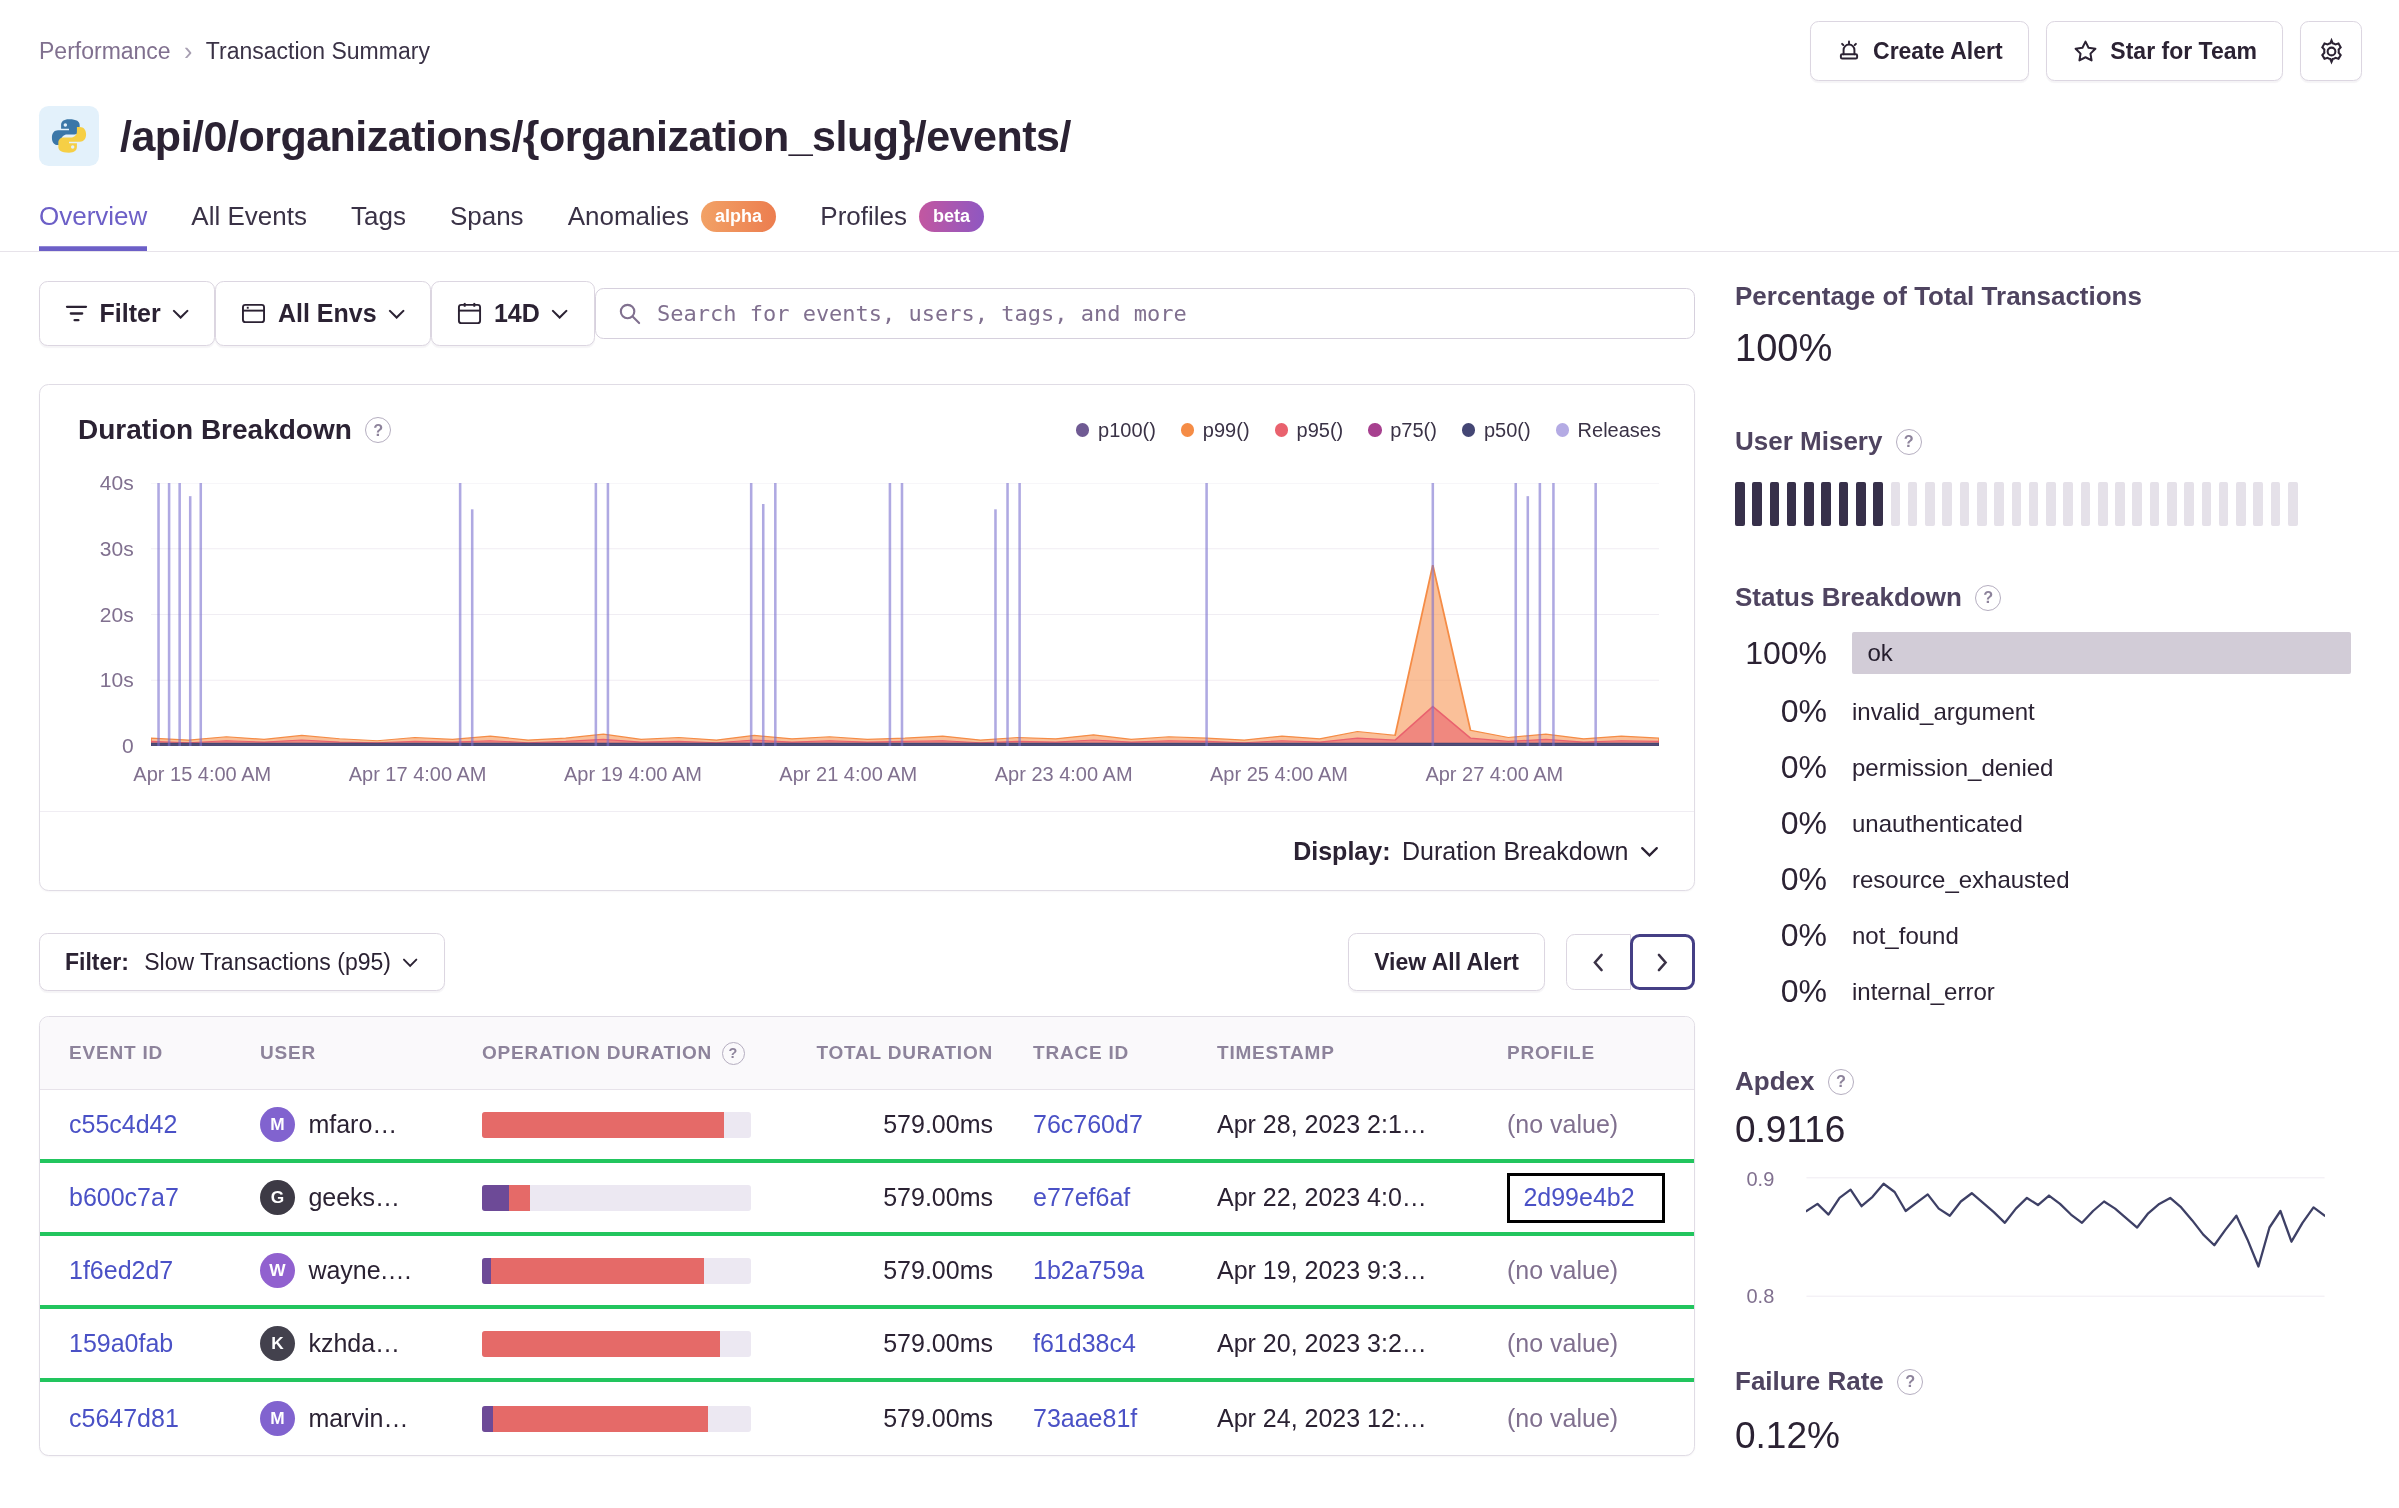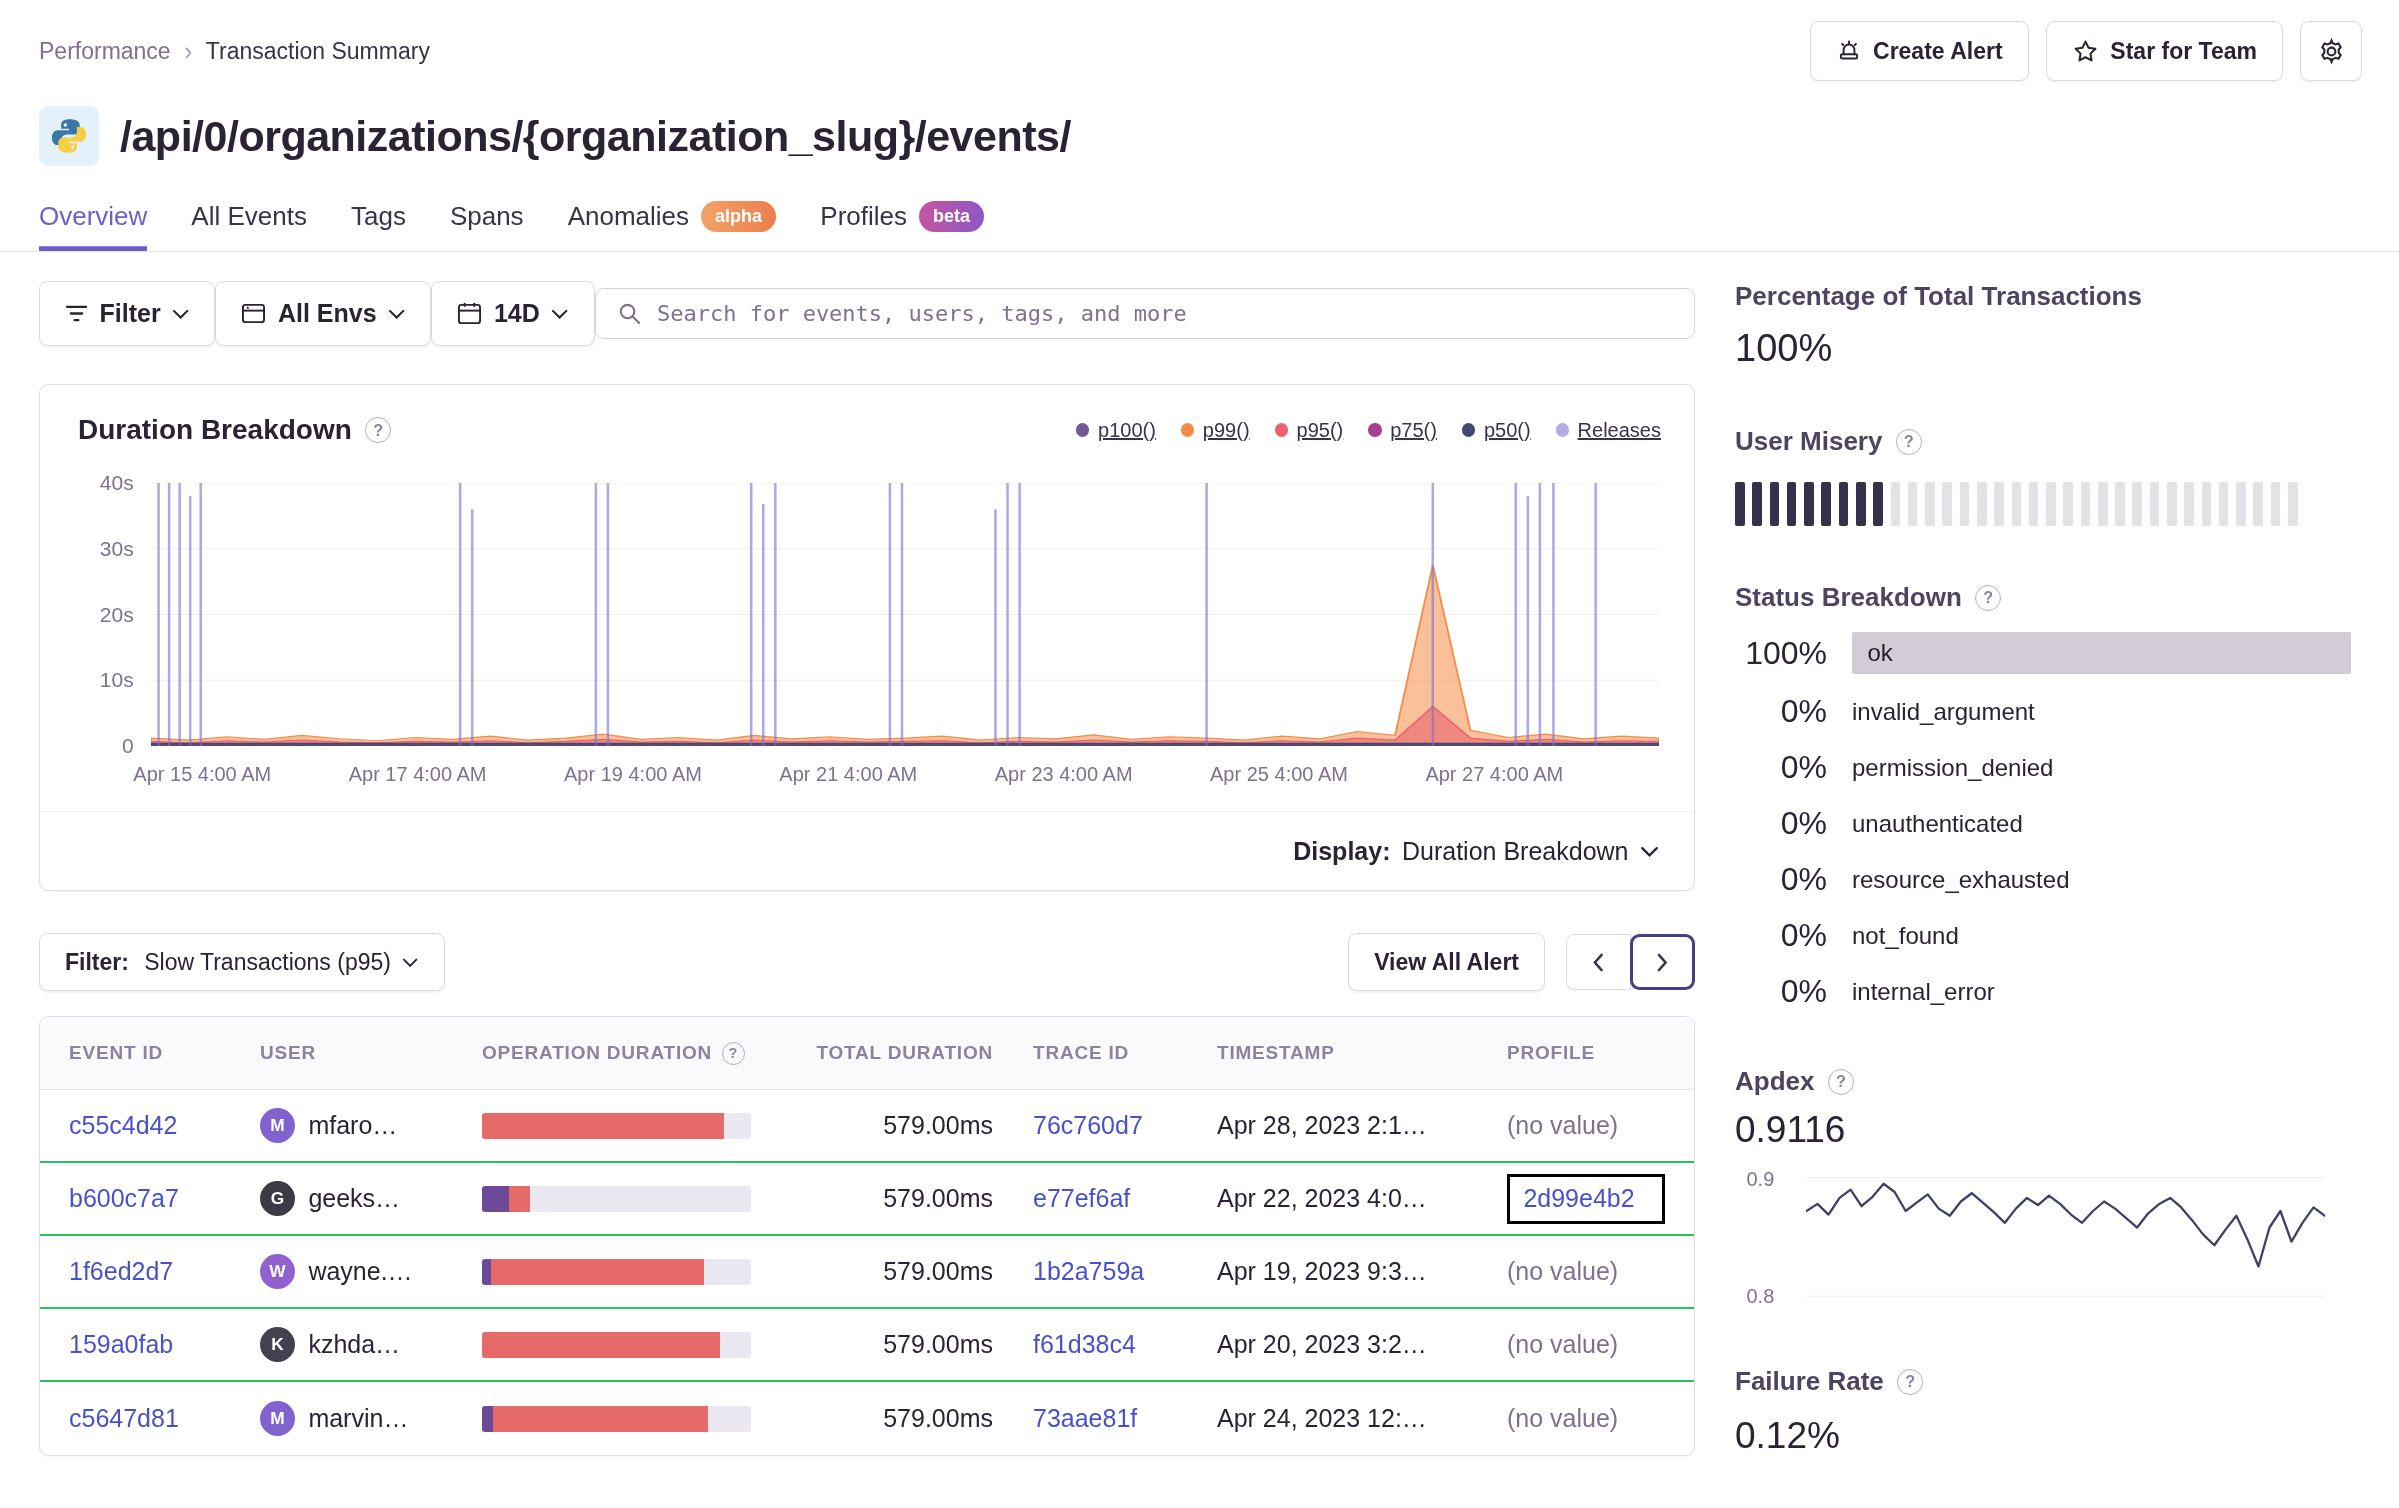--- a/index.html
+++ b/index.html
@@ -56,21 +56,21 @@
     box-shadow: 0 1px 1.9px rgba(43,34,51,.04); }
 
   
   .chart-card { margin-top: 38px; }
   .chart-head { display: flex; align-items: center; padding: 29px 33px 0 38px; }
   .chart-title { font-size: 28px; font-weight: 700; color: #2b2233; }
   .help { display: inline-flex; align-items: center; justify-content: center; width: 26px; height: 26px;
     border: 1.9px solid #b5aec0; border-radius: 50%; color: #8d839b; font-size: 16.3px; font-weight: 700;
     margin-left: 13.4px; cursor: pointer; flex: none; }
   .legend { margin-left: auto; display: flex; align-items: center; gap: 25px; }
-  .legend-item { display: inline-flex; align-items: center; gap: 8.6px; font-size: 20px; color: #3a3246; cursor: pointer; text-decoration: underline; }
+  .legend-item { display: inline-flex; align-items: center; gap: 8.6px; font-size: 20px; color: #3a3246; cursor: pointer; }
   .legend-dot { width: 13.4px; height: 13.4px; border-radius: 50%; flex: none; }
   .chart-area { display: flex; margin-top: 37px; padding-right: 35px; }
   .y-axis { width: 111px; position: relative; height: 263px; flex: none; }
   .y-axis span { position: absolute; right: 17.3px; transform: translateY(-50%);
     font-size: 21px; color: #80708f; }
   .plot-wrap { flex: 1; position: relative; }
   .plot-wrap svg { display: block; width: 100%; height: 263px; }
   .x-axis { position: relative; height: 50px; margin-top: 9.6px; }
   .x-axis span { position: absolute; transform: translateX(-50%); white-space: nowrap;
     font-size: 20px; color: #80708f; top: 7.7px; }
@@ -92,21 +92,21 @@
   .page-next { border-radius: 9.6px; border: 3.8px solid #453f85; margin-left: -1px; z-index: 1; }
 
   
   .table-card { margin-top: 25px; overflow: hidden; }
   .t-row { display: grid; grid-template-columns: 191px 222px 330px 221px 184px 290px 1fr;
     align-items: center; padding: 0 29px; }
   .t-head { background: #faf9fb; height: 73px; border-bottom: 1px solid #e7e3ea; }
   .t-head .th { font-size: 19px; font-weight: 700; letter-spacing: 0.8px; color: #8d839b;
     text-transform: uppercase; display: flex; align-items: center; }
   .t-head .th .help { width: 23px; height: 23px; font-size: 14.4px; margin-left: 9.6px; }
-  .t-body-row { height: 73px; border-bottom: 2px solid #22c55e; font-size: 25px; }
+  .t-body-row { height: 73px; border-bottom: 4px solid #22c55e; font-size: 25px; }
   .t-body-row:last-child { border-bottom: none; }
   a.link { color: #4a51c6; text-decoration: none; cursor: pointer; }
   .user-cell { display: flex; align-items: center; gap: 13.4px; overflow: hidden; }
   .avatar { width: 35px; height: 35px; border-radius: 50%; color: #fff; font-size: 17.3px;
     font-weight: 700; display: inline-flex; align-items: center; justify-content: center; flex: none; }
   .user-name { white-space: nowrap; overflow: hidden; }
   .op-bar { width: 269px; height: 26px; background: #ece8f2; border-radius: 2.9px;
     display: flex; overflow: hidden; }
   .seg-purple { height: 100%; background: #6d4a97; }
   .seg-red { height: 100%; background: #e56a68; }

